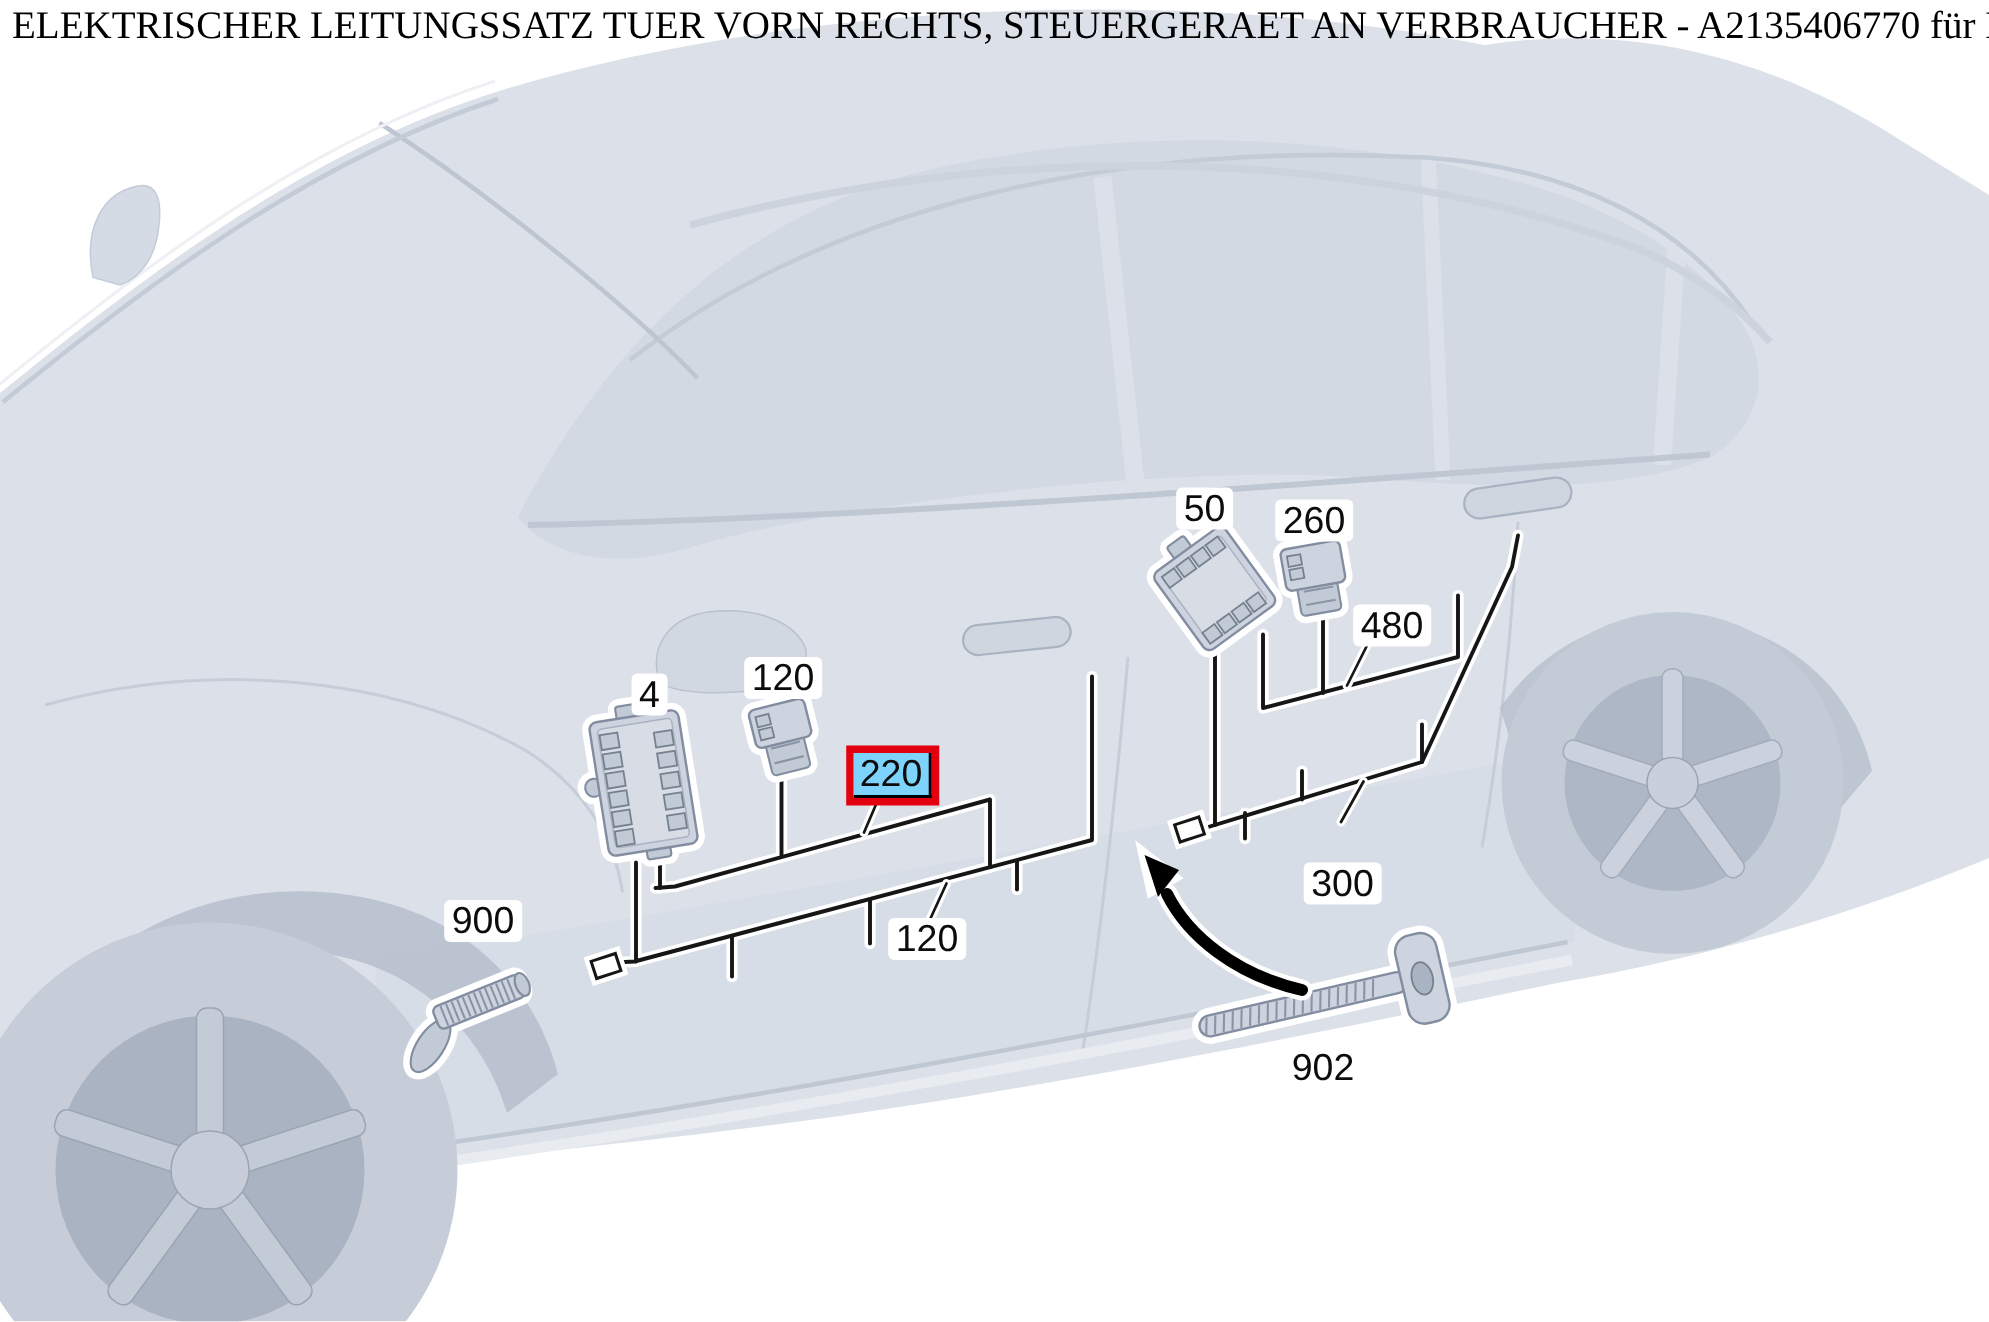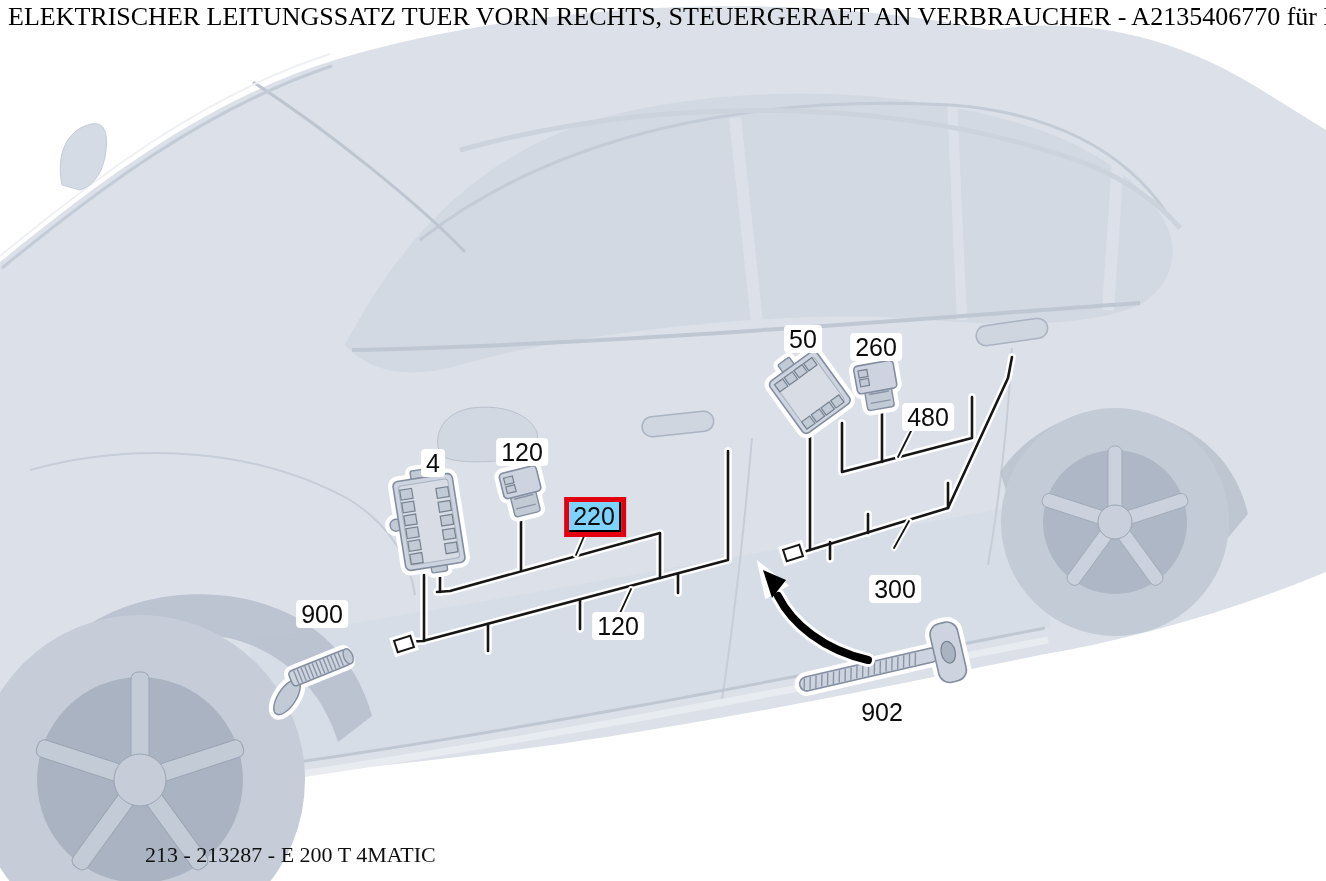--- a/index.html
+++ b/index.html
@@ -267,21 +267,20 @@
 
   <g>
     <path class="arrowhalo" d="M868,660 C824,650 792,624 778,596"></path>
     <polygon points="763,570 782,585 768,593" fill="#fff" stroke="#fff" stroke-width="8"></polygon>
     <path class="arrowline" d="M868,660 C824,650 792,624 778,596"></path>
     <polygon points="763,570 786,580 772,598" fill="#000"></polygon>
   </g>
 </svg>
 
   <div class="title">ELEKTRISCHER LEITUNGSSATZ TUER VORN RECHTS, STEUERGERAET AN VERBRAUCHER - A2135406770 für E</div>
-  <div class="footer">213 - 213287 - E 200 T 4MATIC</div>
 
   <div class="callout" style="left:433px;top:463px">4</div>
   <div class="callout" style="left:522px;top:452px">120</div>
   <div class="callout callout-selected" style="left:595px;top:517px">
     <span class="inner">220</span>
   </div>
   <div class="callout" style="left:618px;top:626px">120</div>
   <div class="callout" style="left:322px;top:614px">900</div>
   <div class="callout" style="left:803px;top:339px">50</div>
   <div class="callout" style="left:876px;top:347px">260</div>

